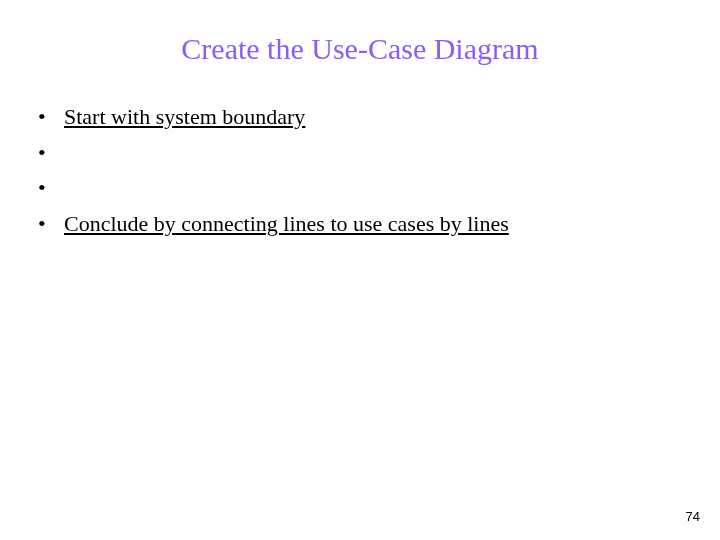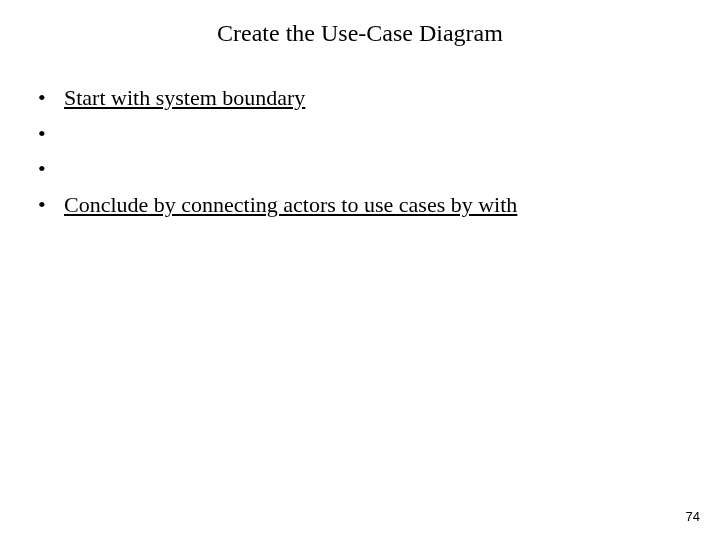--- a/index.html
+++ b/index.html
@@ -10,24 +10,24 @@
     body {
       width: 720px;
       height: 540px;
       background: #ffffff;
       font-family: "Times New Roman", Times, serif;
       position: relative;
       overflow: hidden;
     }
     .slide-title {
       text-align: center;
-      font-size: 24px;
-      color: #000000;
+      font-size: 30px;
+      color: #8b5cf6;
       font-weight: normal;
-      padding-top: 20px;
+      padding-top: 32px;
       padding-bottom: 36px;
     }
     .bullet-list {
       list-style: none;
       padding-left: 36px;
     }
     .bullet-item {
       display: flex;
       align-items: flex-start;
       margin-bottom: 6px;
@@ -67,17 +67,17 @@
     <span class="bullet-text">Start with system boundary</span>
   </li>
   <li class="bullet-item">
     <span class="bullet-dot">•</span>
   </li>
   <li class="bullet-item">
     <span class="bullet-dot">•</span>
   </li>
   <li class="bullet-item">
     <span class="bullet-dot">•</span>
-    <span class="bullet-text">Conclude by connecting actors to use cases by with</span>
+    <span class="bullet-text">Conclude by connecting lines to use cases by lines</span>
   </li>
 </ul>
 
 <div class="page-number">74</div>
 
 </body></html>

